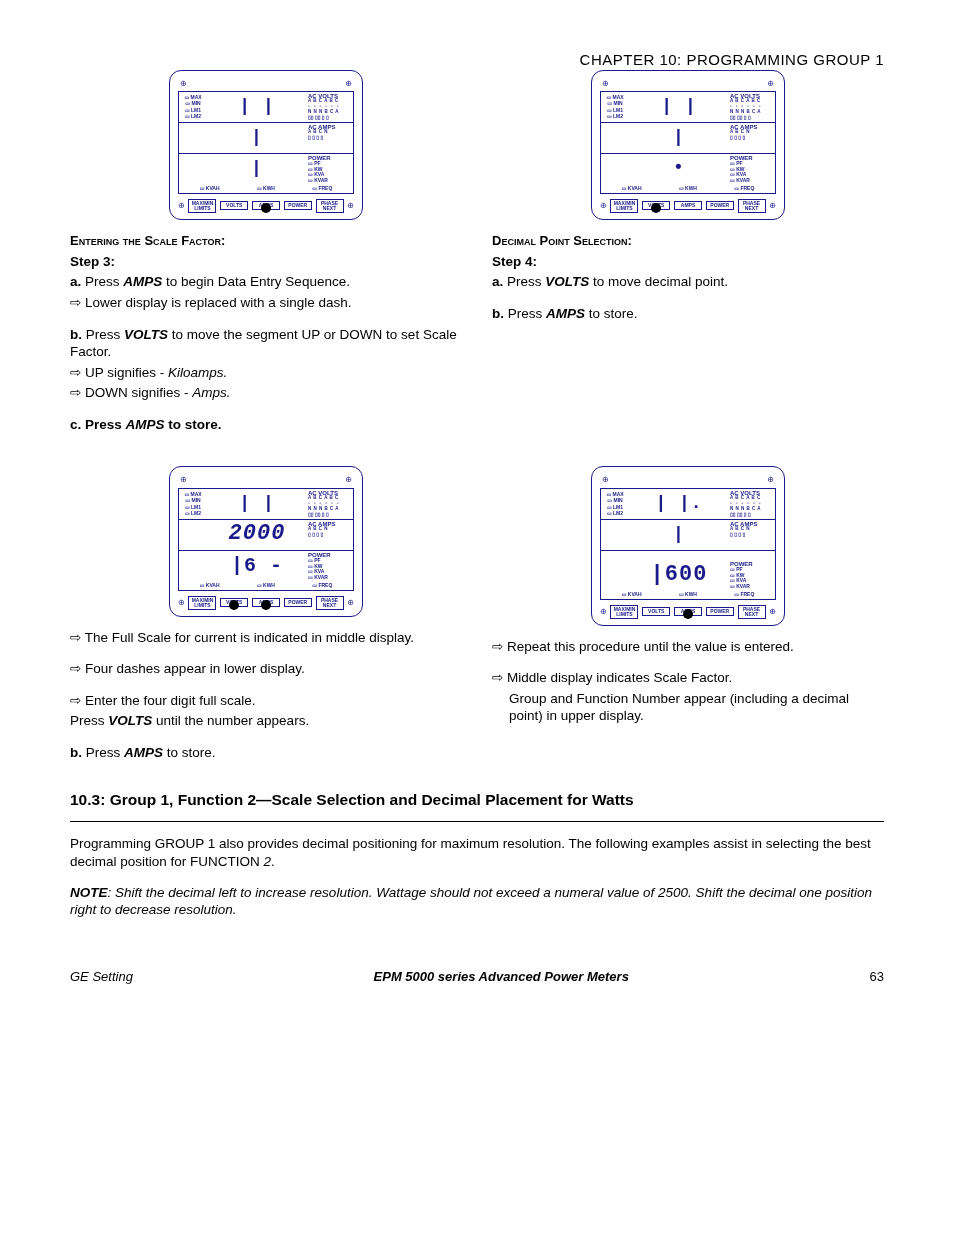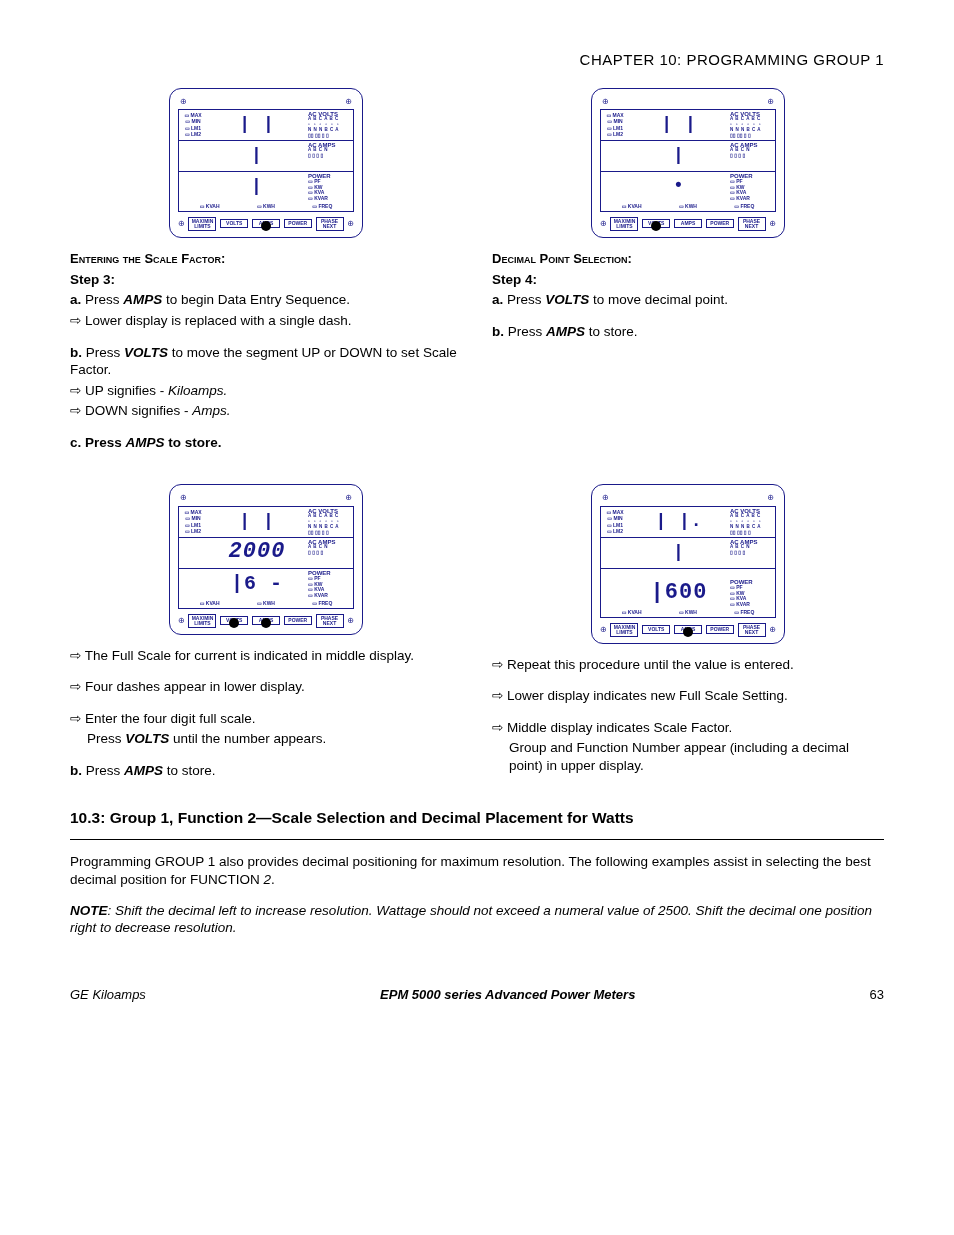--- a/index.html
+++ b/index.html
@@ -9,21 +9,20 @@
     margin: 0;
     padding: 50px 70px 30px 70px;
     width: 954px;
     box-sizing: border-box;
     line-height: 1.3;
   }
   .header-right {
     text-align: right;
     font-size: 15px;
     letter-spacing: 0.5px;
-    margin-bottom: 18px;
   }
   .two-col {
     display: flex;
     gap: 30px;
   }
   .col {
     flex: 1;
   }
   .meter-wrap {
     text-align: center;
@@ -305,21 +304,21 @@
               <div>NEXT</div>
             </div>
           <span class="screw">⊕</span>
         </div>
       </div>
     </div>
     <div class="body-text">
       <p class="arrow">The Full Scale for current is indicated in middle display.</p>
       <p class="arrow" style="margin-top:14px;">Four dashes appear in lower display.</p>
       <p class="arrow" style="margin-top:14px;"><span>Enter the four digit full scale.</span></p>
-      <p style="margin-left:17px;"><span>Press </span><b><i>VOLTS</i></b><span> until the number appears.</span></p>
+      <p style=""><span>Press </span><b><i>VOLTS</i></b><span> until the number appears.</span></p>
       <p style="margin-top:14px;"><b>b. </b><span>Press </span><b><i>AMPS</i></b><span> to store.</span></p>
     </div>
   </div>
 
   <div class="col">
     <div class="meter-wrap">
       <div class="meter">
         <div class="screw-row">
             <span class="screw">⊕</span>
             <span class="screw">⊕</span>
@@ -383,30 +382,29 @@
           <div class="btn">
               <div>PHASE</div>
               <div>NEXT</div>
             </div>
           <span class="screw">⊕</span>
         </div>
       </div>
     </div>
     <div class="body-text">
       <p class="arrow">Repeat this procedure until the value is entered.</p>
-      <p class="arrow" style="margin-top:14px;">Lower display indicates new Full Scale Setting.</p>
       <p class="arrow" style="margin-top:14px;">Middle display indicates Scale Factor.</p>
       <p style="margin-left:17px;">Group and Function Number appear (including a decimal point) in upper display.</p>
     </div>
   </div>
 </div>
 
 <div class="section-head">10.3: Group 1, Function 2—Scale Selection and Decimal Placement for Watts</div>
 
 <p><span>Programming GROUP 1 also provides decimal positioning for maximum resolution. The following examples assist in selecting the best decimal position for FUNCTION </span><i>2</i><span>.</span></p>
 
 <p class="note"><b>NOTE</b><span>:  Shift the decimal left to increase resolution.  Wattage should not exceed a numeral value of 2500.  Shift the decimal one position right to decrease resolution.</span></p>
 
 <div class="footer">
-  <span class="left">GE Kiloamps</span>
+  <span class="left">GE Setting</span>
   <span class="mid">EPM 5000 series Advanced Power Meters</span>
   <span>63</span>
 </div>
 
 </body></html>

